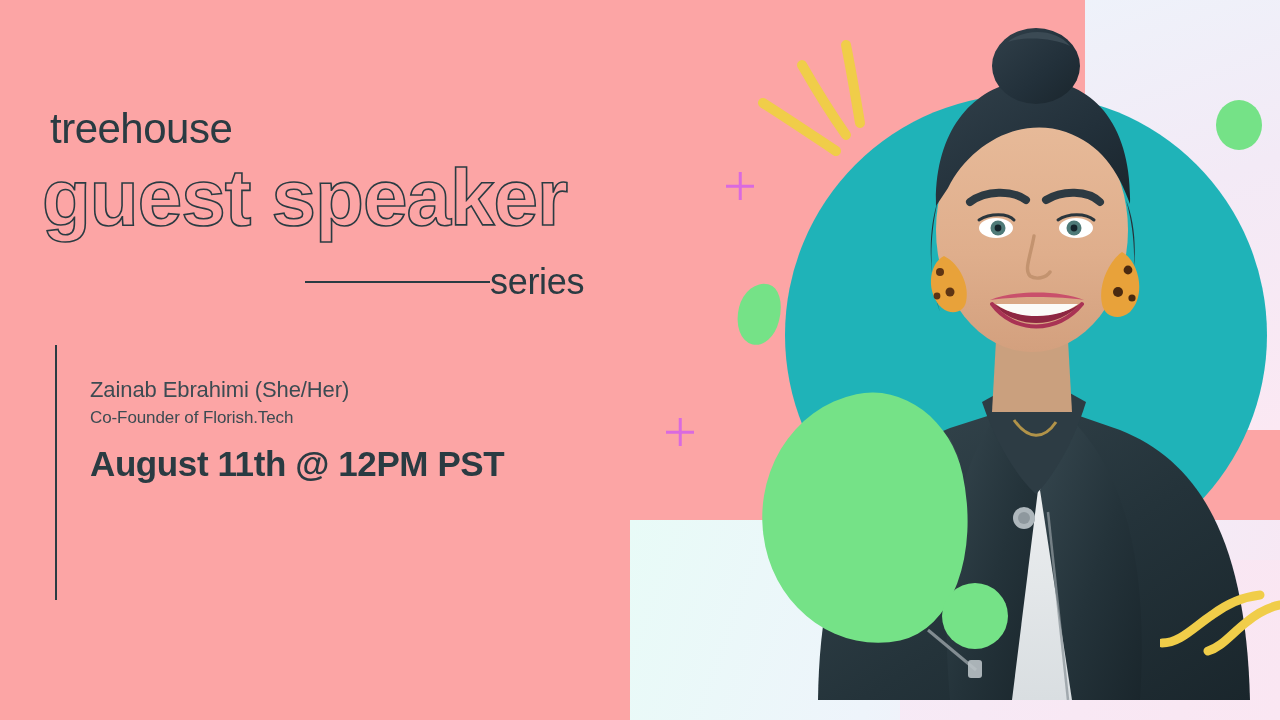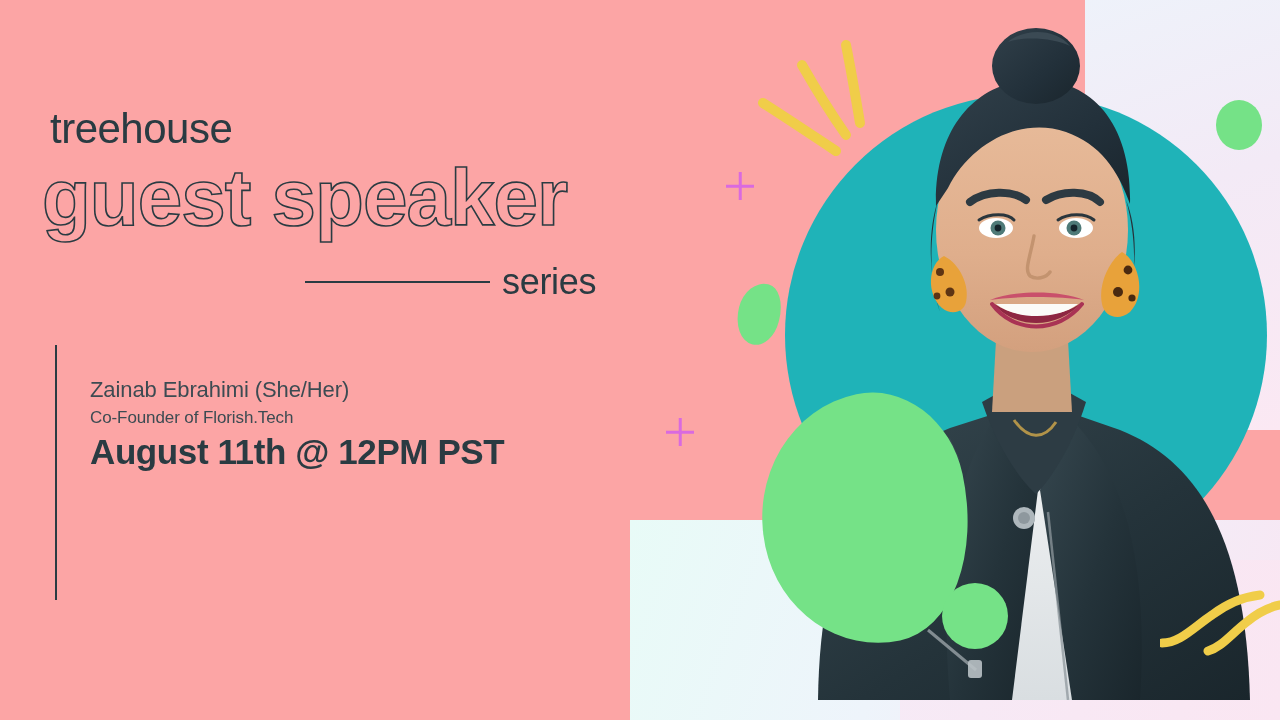--- a/index.html
+++ b/index.html
@@ -84,21 +84,21 @@
     position:absolute; left:42px; top:158px;
     font-size:80px; line-height:1; letter-spacing:-1px;
     font-weight:700;
     color:transparent;
     -webkit-text-stroke:1.6px #2a3b42;
     white-space:nowrap;
   }
 
   .series-row {
     position:absolute; left:305px; top:258px; width:320px; height:48px;
-    display:flex; align-items:center; gap:12px;
+    display:flex; align-items:center; 
   }
   .series-rule { flex:0 0 185px; height:1.6px; background:#2a3b42; }
   .series-word {
     font-size:36px; color:#2a3b42; font-weight:400; letter-spacing:-0.3px; line-height:1;
   }
 
   .rule-vert {
     position:absolute; left:55px; top:345px; width:2px; height:255px; background:#2a3b42;
   }
 
@@ -109,21 +109,21 @@
   }
   .info-name {
     margin-top:6px; font-size:22px; line-height:1.45; font-weight:400;
     color:#3c4b52; letter-spacing:-0.1px;
   }
   .info-role {
     font-size:17px; line-height:1.45; font-weight:400;
     color:#3c4b52; letter-spacing:-0.1px;
   }
   .info-date {
-    margin-top:0; font-size:35px; font-weight:700; color:#2a3b42;
+    margin-top:12px; font-size:35px; font-weight:700; color:#2a3b42;
     letter-spacing:-0.4px; line-height:1.2;
   }
 </style>
 </head>
 <body>
 
 <div class="stage">
 
   <div class="grad-tr"></div>
   <div class="grad-br"></div>

